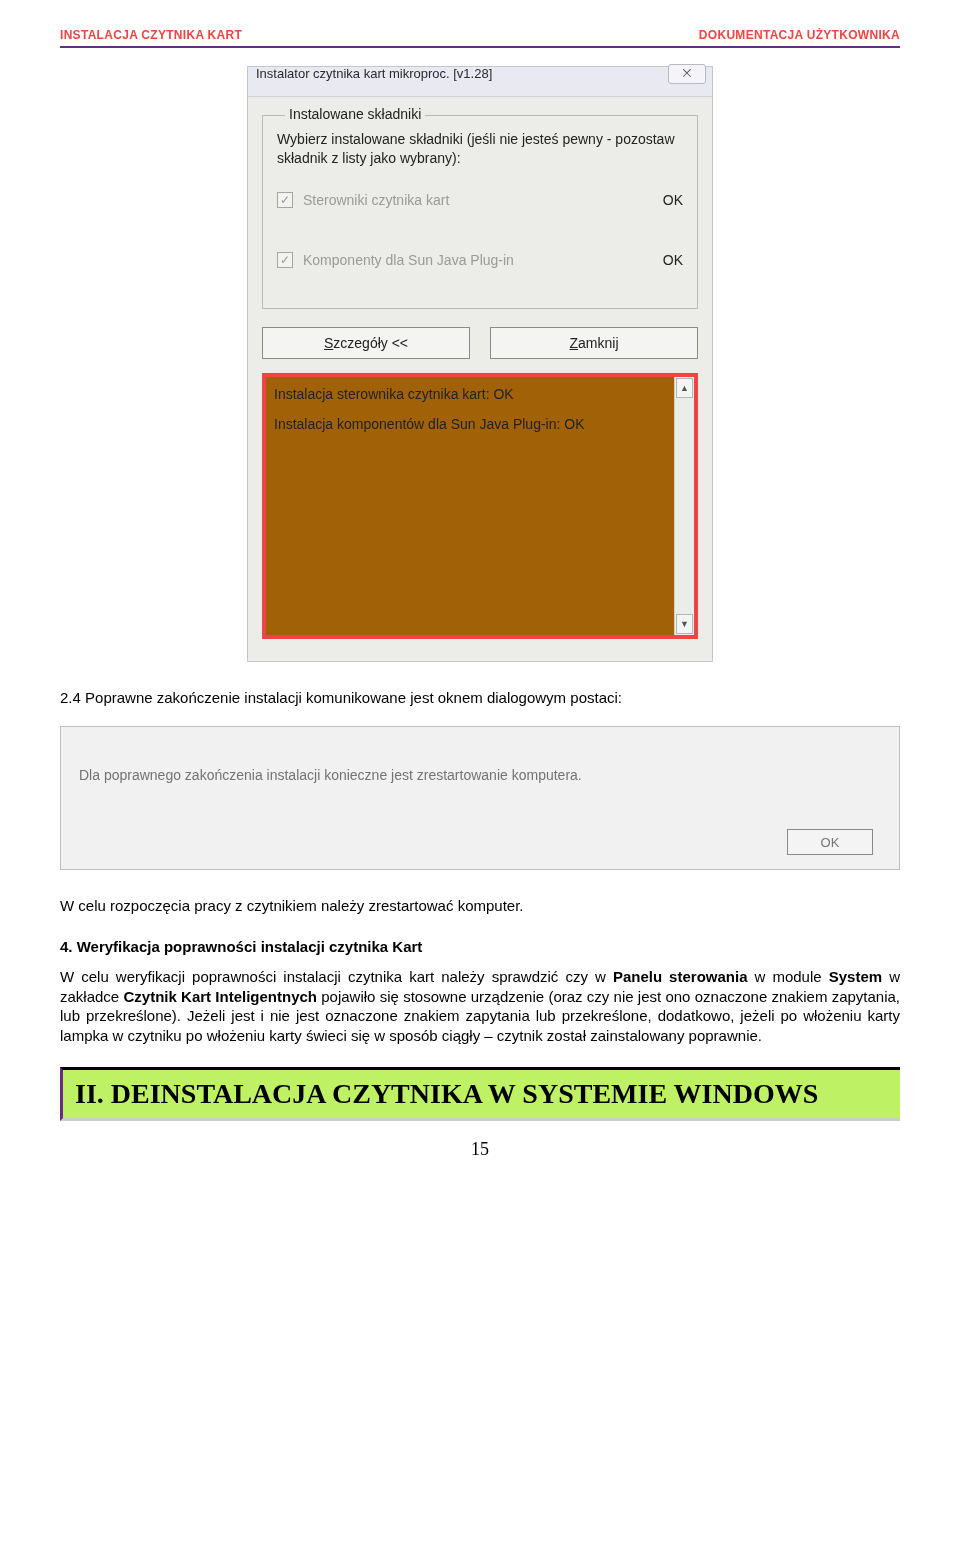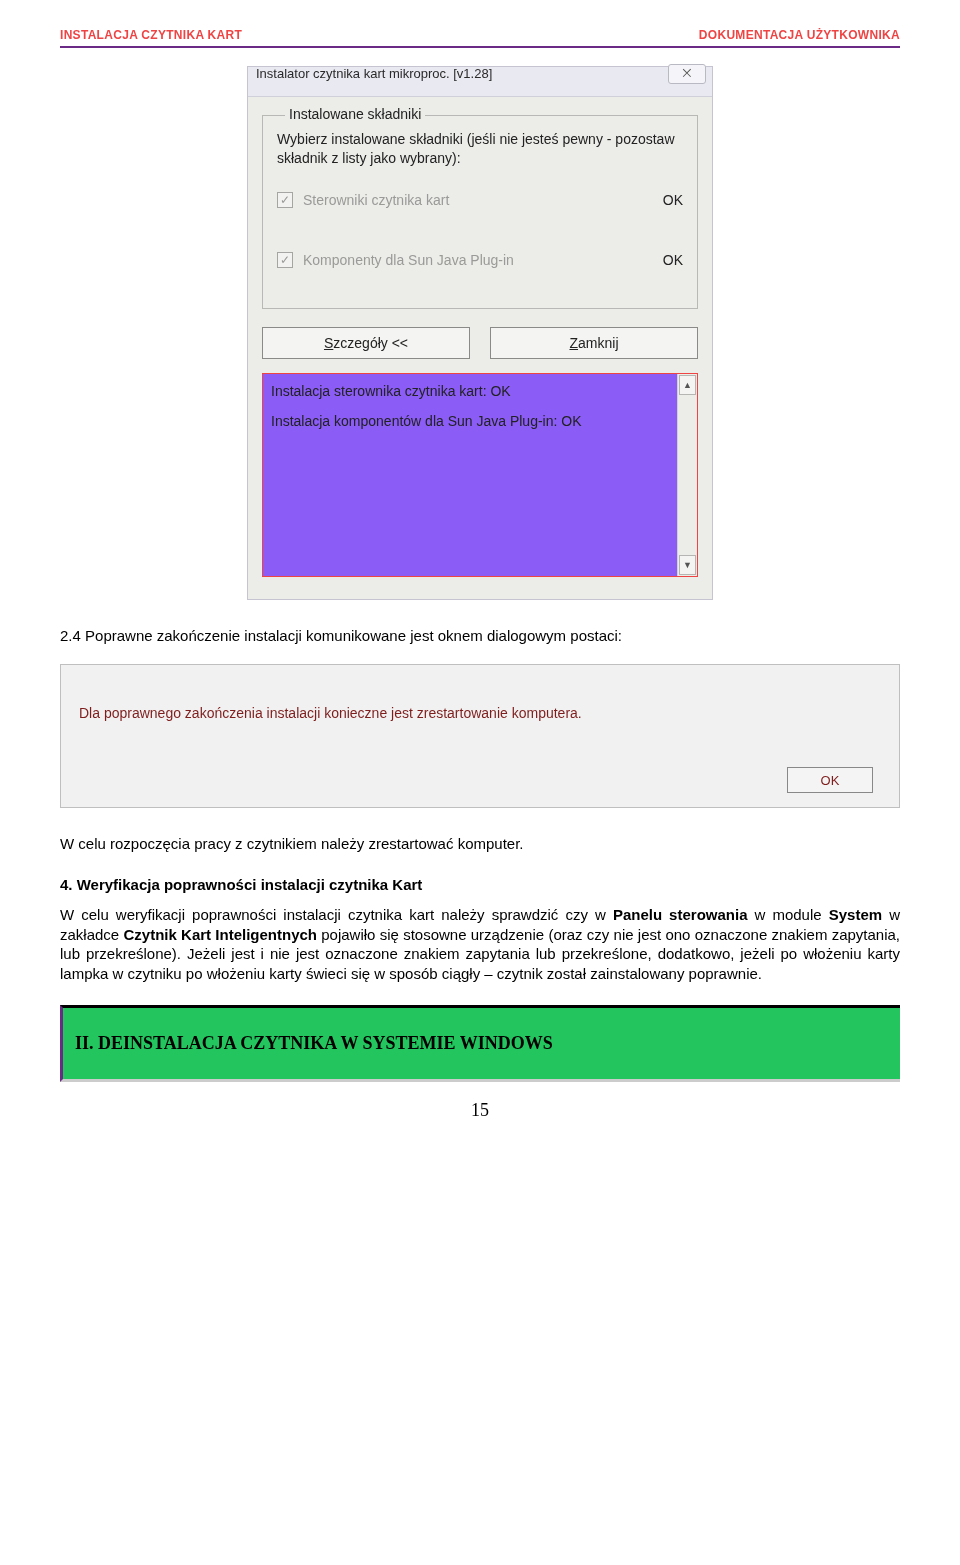--- a/index.html
+++ b/index.html
@@ -93,23 +93,23 @@
     flex: 1;
     height: 32px;
     background: #f4f4f2;
     border: 1px solid #8a8a88;
     display:flex; align-items:center; justify-content:center;
     font-size: 14px;
   }
   .wbtn .ul { text-decoration: underline; }
   .logbox {
     margin-top: 14px;
-    border: 1px solid #ef4444;
-    background: #8b5cf6;
-    height: 204px;
+    border: 4px solid #ef4444;
+    background: #a16207;
+    height: 266px;
     display:flex;
   }
   .logtext { flex:1; padding: 6px 8px; font-size: 14px; line-height: 1.6; }
   .scrollbar {
     width: 20px;
     background: #ecece9;
     border-left: 1px solid #d0d0ce;
     display:flex; flex-direction:column;
   }
   .sb-btn {
@@ -152,21 +152,21 @@
     border-radius: 3px;
     display:flex; align-items:center; justify-content:center;
     color: #fff;
   }
   .closebtn svg { width: 10px; height: 10px; }
   .aero-body {
     background: #f1f1f1;
     padding: 40px 18px 14px 18px;
     font-family: "Segoe UI", Tahoma, sans-serif;
     font-size: 14px;
-    color: #7f1d1d;
+    color: #737373;
   }
   .aero-msg { margin-bottom: 46px; }
   .aero-btn-row { display:flex; justify-content:flex-end; }
   .aero-ok {
     width: 86px; height: 26px;
     background: #f4f4f4;
     border: 1px solid #888;
     font-size: 13px;
     display:flex; align-items:center; justify-content:center;
     margin-right: 8px;
@@ -183,24 +183,24 @@
     margin-top: 12px;
     text-align: justify;
   }
   .bold { font-weight: bold; margin-top: 14px; }
 
   .section-bar {
     margin-top: 22px;
     border-top: 3px solid #000;
     border-left: 3px solid #6b2a86;
     border-bottom: 3px solid #ccc;
-    background: #22c55e;
-    padding: 25px 12px;
+    background: #bef264;
+    padding: 8px 12px;
     font-family: "Times New Roman", serif;
-    font-size: 18px;
+    font-size: 28px;
     font-weight: bold;
   }
   .pagenum {
     text-align: center;
     font-family: "Times New Roman", serif;
     font-size: 18px;
     margin-top: 18px;
   }
 </style>
 </head>

